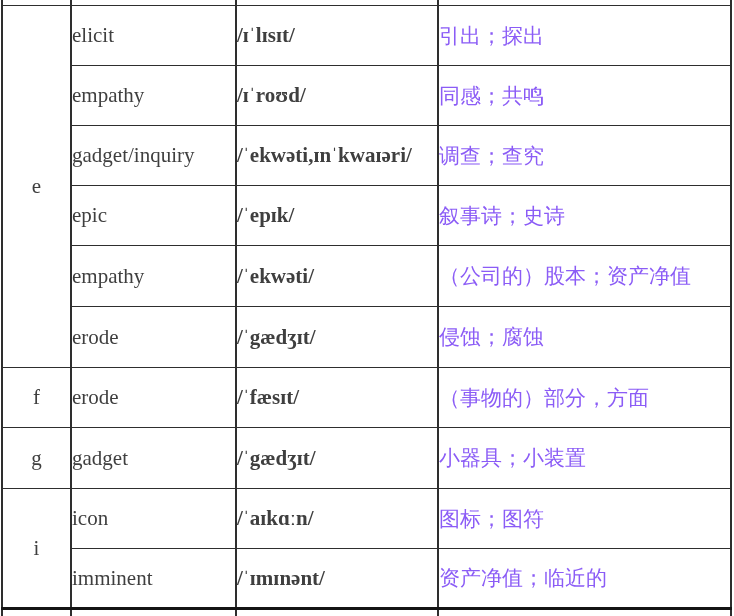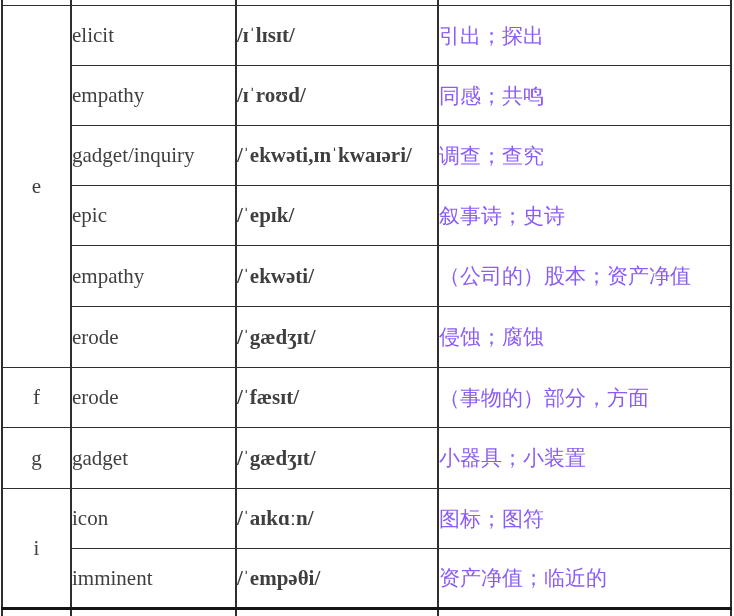--- a/index.html
+++ b/index.html
@@ -112,21 +112,21 @@
       </tr>
 
       <tr class="r60">
         <td class="letter" rowspan="2">i</td>
         <td class="word">icon</td>
         <td class="ipa">/ˈaɪkɑːn/</td>
         <td class="meaning">图标；图符</td>
       </tr>
       <tr class="r60">
         <td class="word">imminent</td>
-        <td class="ipa">/ˈempəθi/</td>
+        <td class="ipa">/ˈɪmɪnənt/</td>
         <td class="meaning">资产净值；临近的</td>
       </tr>
 
       <tr class="rbot partial-bottom">
         <td></td>
         <td></td>
         <td></td>
         <td></td>
       </tr>
     </tbody>

